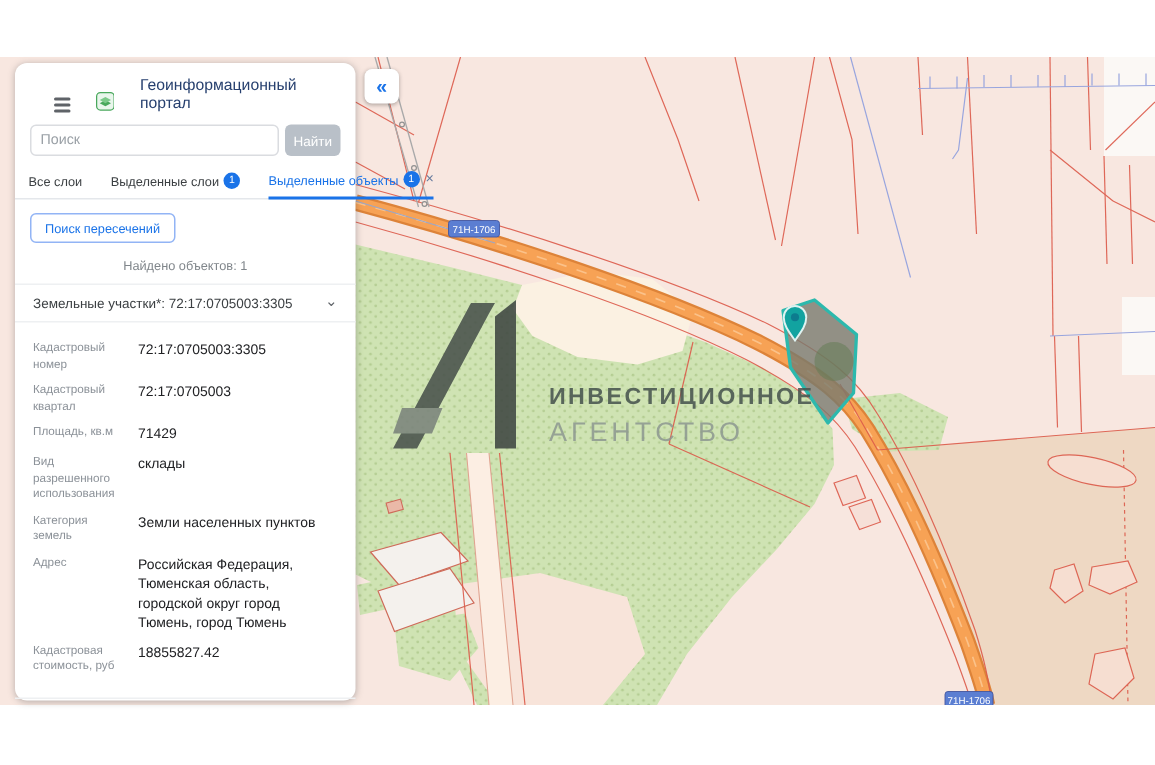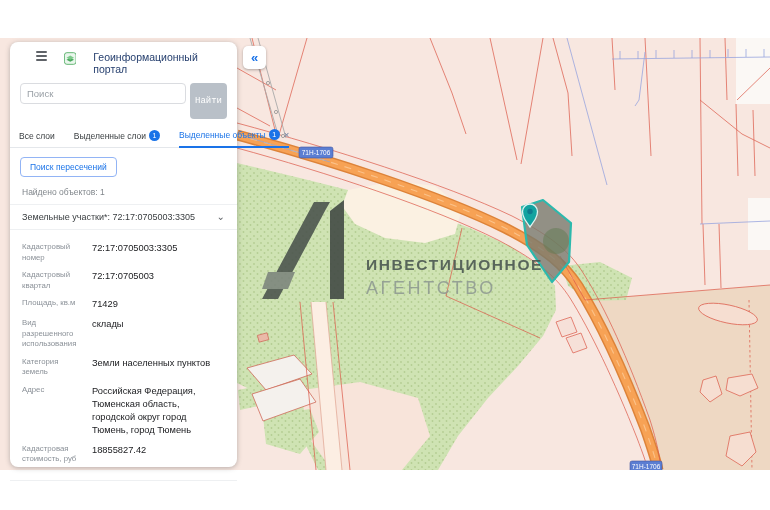--- a/index.html
+++ b/index.html
@@ -14,43 +14,43 @@
 
   
   .watermark { position:absolute; left:262px; top:196px; display:flex; pointer-events:none; }
   .wm-text { margin-left:10px; padding-top:60px; }
   .wm-line1 { font-size:15.5px; font-weight:bold; letter-spacing:1.6px; color:rgba(72,84,78,0.88);text-align:center; }
   .wm-line2 { font-size:18px; letter-spacing:2.6px; color:rgba(140,150,143,0.85); margin-top:4px; }
 
   
   .panel { position:absolute; left:10px; top:42px; width:227px; height:425px;
            background:#fff; border-radius:8px; box-shadow:0 1px 5px rgba(60,64,67,.35); }
-  .panel-header { display:flex; align-items:flex-start; gap:17px; padding:9px 26px 8px; }
+  .panel-header { display:flex; align-items:flex-end; gap:17px; padding:9px 26px 8px; }
   .hamburger { width:13px; display:flex; flex-direction:column; gap:2.5px; cursor:pointer; }
   .hamburger span { height:1.6px; background:#5f6368; border-radius:1px; }
   .app-title { font-size:10.5px; color:#27406f; }
   .search-row { display:flex; gap:4px; padding:0 10px; }
   .search-row input { flex:1; height:21px; border:1px solid #dadce0; border-radius:4px;
                       font-size:9.5px; padding:0 6px; color:#3c4043; outline:none;
                       font-family:"Liberation Sans", sans-serif; }
   .search-row input::placeholder { color:#9aa0a6; }
-  .btn-find { width:37px; height:36px; background:#b9c0c8; color:#fff; border:none;
+  .btn-find { width:37px; height:21px; background:#b9c0c8; color:#fff; border:none;
               border-radius:4px; font-size:9px; cursor:pointer;
-              font-family:Liberation Mono, monospace; }
+              font-family:Liberation Sans, sans-serif; }
   .tabs { display:flex; align-items:flex-end; gap:19px; padding:10px 9px 0;
           border-bottom:1px solid #e4e7eb; font-size:8.5px; color:#3c4043; }
   .tab { display:flex; align-items:center; gap:3px; padding-bottom:6px; cursor:pointer; white-space:nowrap; }
   .tab.active { color:#1a73e8; border-bottom:2px solid #1a73e8; margin-bottom:-1px; }
   .badge { width:11px; height:11px; border-radius:50%; background:#1a73e8; color:#fff;
            font-size:7px; display:flex; align-items:center; justify-content:center; }
   .tab-close { color:#6b7franklin8; color:#667a9d; font-size:9.5px; margin-left:1px; cursor:pointer; }
   .btn-intersect { margin:9px 10px 2px; border:1px solid #92b4f5; color:#1a73e8; background:#fff;
                    border-radius:4px; font-size:8.5px; padding:4px 9px; cursor:pointer;
                    font-family:"Liberation Sans", sans-serif; }
-  .found { padding:8px 12px 7px; color:#80868b; font-size:8.5px; border-bottom:1px solid #eef0f2; }
+  .found { padding:8px 12px 7px; color:#80868b; font-size:8.5px; border-bottom:1px solid #eef0f2;text-align:center; }
   .section { display:flex; justify-content:space-between; align-items:center;
              padding:7px 12px; font-size:9px; color:#3c4043; border-bottom:1px solid #eef0f2; cursor:pointer; }
   .chevron { color:#5f6368; font-size:10px; line-height:6px; }
   .rows { padding:5px 12px 8px; border-bottom:1px solid #eef0f2; }
   .row { display:flex; margin:7px 0; }
   .lbl { width:70px; min-width:70px; font-size:7.8px; color:#8b9198; line-height:1.35; padding-right:6px; }
   .val { font-size:9.3px; color:#202124; line-height:1.4; }
 
   
   .collapse-btn { position:absolute; left:243px; top:46px; width:23px; height:23px;

